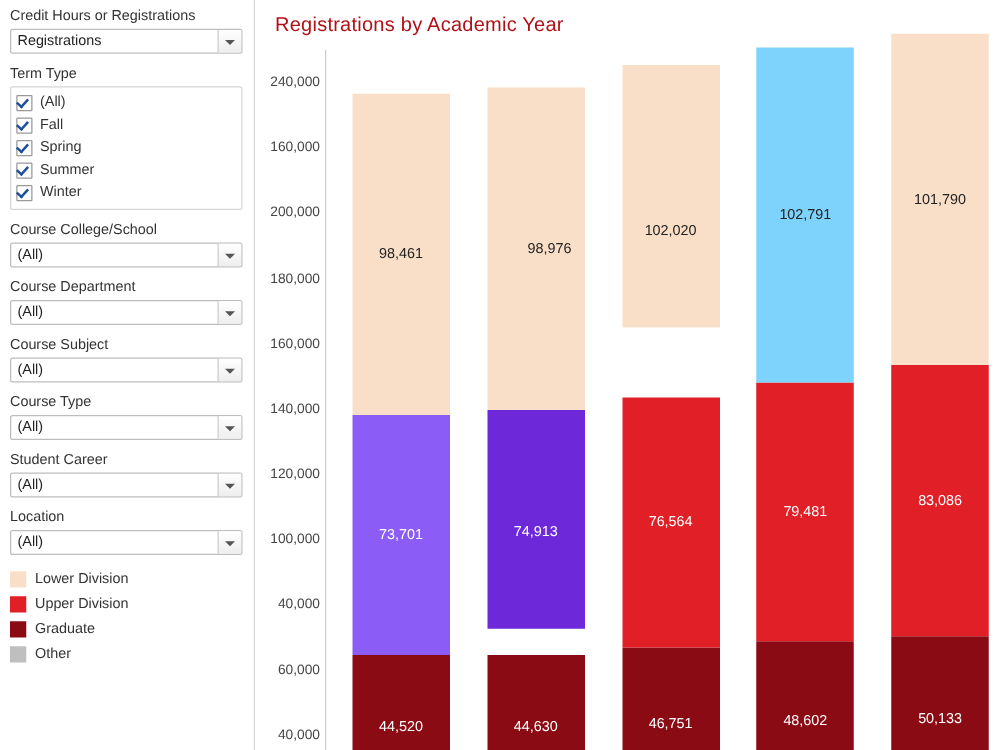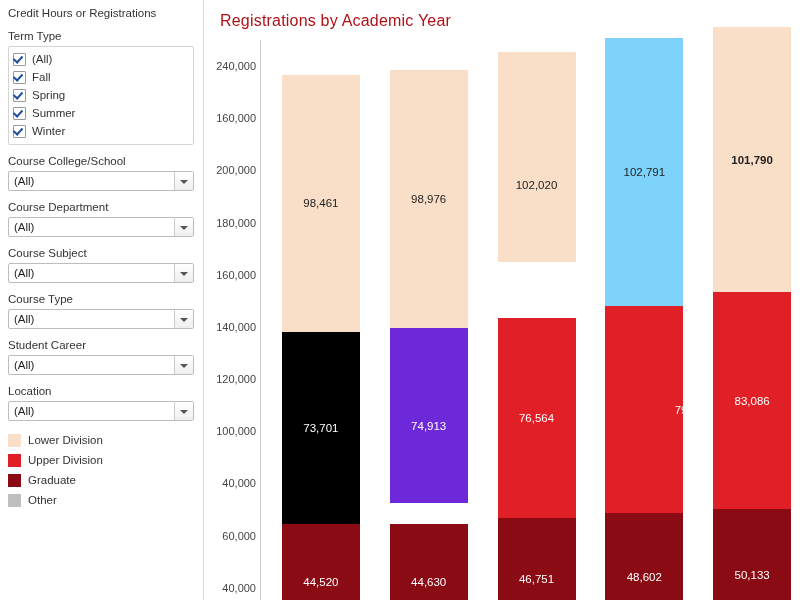--- a/index.html
+++ b/index.html
@@ -243,20 +243,24 @@
 </style>
 </head>
 <body>
 
 <div id="root">
 
   <div class="sidebar">
 
     <div class="filter-block">
       <div class="filter-label">Credit Hours or Registrations</div>
+      <div class="dropdown">
+        <span class="value">Registrations</span>
+        <span class="arrow-box"></span>
+      </div>
     </div>
 
     <div class="filter-block">
       <div class="filter-label">Term Type</div>
       <div class="check-list">
         <div class="check-row">
           <span class="checkbox checked"></span>
           <span class="check-label">(All)</span>
         </div>
         <div class="check-row">
@@ -363,72 +367,72 @@
           <div class="y-tick" style="top: 495.652px;">60,000</div>
           <div class="y-tick" style="top: 547.826px;">40,000</div>
         </div>
       <div class="axis-line"></div>
       <div class="bars" id="bars">
           <div class="bar-group" style="left: 20.9px; width: 78px; top: 86.9061px; height: 533.094px;">
             <div class="bar-total" style="top: -17px;">216,686</div>
             <div class="seg" style="top: 396.955px; height: 116.139px; background: rgb(138, 11, 20);">
               <div class="seg-label" style="top: 51.0696px; color: rgb(255, 255, 255);">44,520</div>
             </div>
-            <div class="seg" style="top: 204.691px; height: 192.263px; background: #000000;">
+            <div class="seg" style="top: 204.691px; height: 192.263px; background: #8b5cf6;">
               <div class="seg-label" style="top: 89.1317px; color: rgb(255, 255, 255);">73,701</div>
             </div>
             <div class="seg" style="top: -52.1635px; height: 256.855px; background: rgb(250, 223, 200);">
               <div class="seg-label" style="top: 121.427px; color: rgb(34, 34, 34);">98,461</div>
             </div>
           </div>
           <div class="bar-group" style="left: 128.7px; width: 78px; top: 82.0957px; height: 537.904px;">
             <div class="bar-total" style="top: -17px;">218,530</div>
             <div class="seg" style="top: 401.478px; height: 116.426px; background: rgb(138, 11, 20);">
               <div class="seg-label" style="top: 51.213px; color: rgb(255, 255, 255);">44,630</div>
             </div>
             <div class="seg" style="top: 206.053px; height: 175px; background: #6d28d9;">
               <div class="seg-label" style="top: 90.7126px; color: rgb(255, 255, 255);">74,913</div>
             </div>
             <div class="seg" style="top: -52.1452px; height: 258.198px; background: rgb(250, 223, 200);">
-              <div class="seg-label" style="top: 122.099px; color: rgb(34, 34, 34);">98,976</div>
+              <div class="seg-label" style="top: 122.099px; color: rgb(34, 34, 34); margin-left: 11px;">98,976</div>
             </div>
           </div>
           <div class="bar-group" style="left: 236.5px; width: 78px; top: 64.2991px; height: 555.701px;">
             <div class="bar-total" style="top: -17px;">225,352</div>
             <div class="seg" style="top: 413.742px; height: 121.959px; background: rgb(138, 11, 20);">
               <div class="seg-label" style="top: 53.9796px; color: rgb(255, 255, 255);">46,751</div>
             </div>
             <div class="seg" style="top: 214.01px; height: 199.732px; background: rgb(224, 31, 38);">
               <div class="seg-label" style="top: 92.8661px; color: rgb(255, 255, 255);">76,564</div>
             </div>
             <div class="seg" style="top: -52.1296px; height: 210px; background: rgb(250, 223, 200);">
               <div class="seg-label" style="top: 126.07px; color: rgb(34, 34, 34);">102,020</div>
             </div>
           </div>
           <div class="bar-group" style="left: 344.3px; width: 78px; top: 49.8391px; height: 570.161px;">
             <div class="bar-total" style="top: -17px;">230,895</div>
             <div class="seg" style="top: 423.373px; height: 126.788px; background: rgb(138, 11, 20);">
               <div class="seg-label" style="top: 56.3939px; color: rgb(255, 255, 255);">48,602</div>
             </div>
             <div class="seg" style="top: 216.031px; height: 207.342px; background: rgb(224, 31, 38);">
-              <div class="seg-label" style="top: 96.6709px; color: rgb(255, 255, 255); padding-left: 48px;">79,481</div>
+              <div class="seg-label" style="top: 96.6709px; color: rgb(255, 255, 255);">79,481</div>
             </div>
             <div class="seg" style="top: -52.1191px; height: 268.15px; background: #7dd3fc;">
               <div class="seg-label" style="top: 127.075px; color: rgb(34, 34, 34);">102,791</div>
             </div>
           </div>
           <div class="bar-group" style="left: 452.1px; width: 78px; top: 39.0391px; height: 580.961px;">
             <div class="bar-total" style="top: -17px;">235,035</div>
             <div class="seg" style="top: 430.179px; height: 130.782px; background: rgb(138, 11, 20);">
               <div class="seg-label" style="top: 58.3909px; color: rgb(255, 255, 255);">50,133</div>
             </div>
             <div class="seg" style="top: 213.433px; height: 216.746px; background: rgb(224, 31, 38);">
               <div class="seg-label" style="top: 101.373px; color: rgb(255, 255, 255);">83,086</div>
             </div>
             <div class="seg" style="top: -52.1061px; height: 265.539px; background: rgb(250, 223, 200);">
-              <div class="seg-label" style="top: 125.77px; color: rgb(34, 34, 34); font-weight: bold;">101,790</div>
+              <div class="seg-label" style="top: 125.77px; color: rgb(34, 34, 34);">101,790</div>
             </div>
           </div>
         </div>
     </div>
   </div>
 
 </div>
 
 </body></html>

